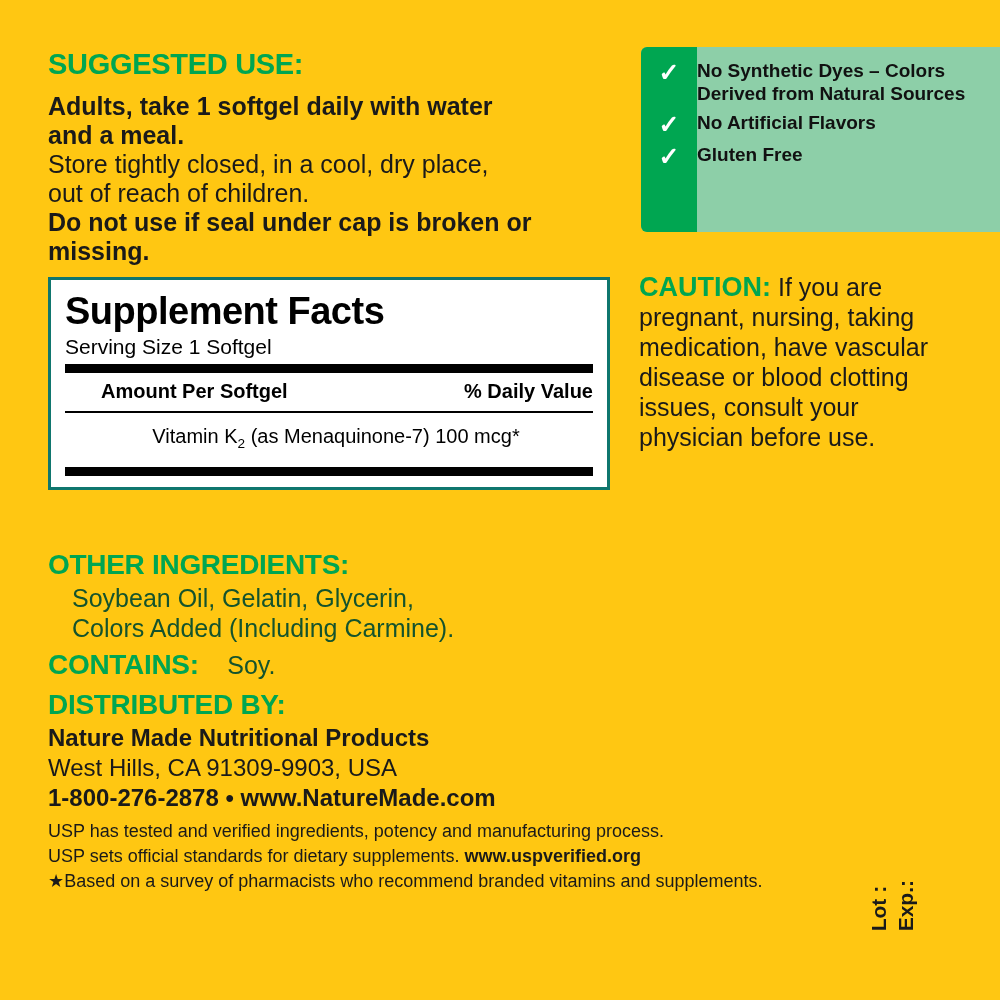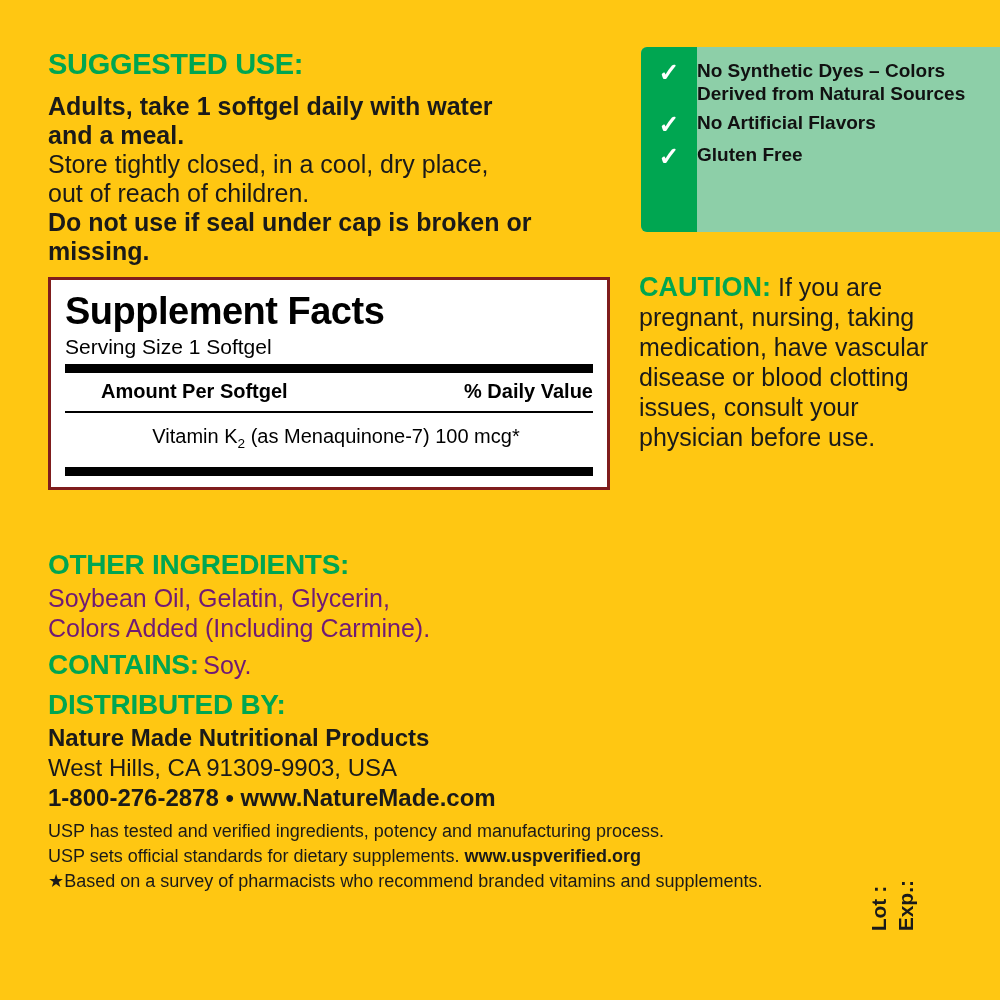--- a/index.html
+++ b/index.html
@@ -48,21 +48,21 @@
   }
   .use-line.b { font-weight: bold; }
 
   
   #supplement-facts {
     position: absolute;
     left: 48px;
     top: 277px;
     width: 562px;
     background: #ffffff;
-    border: 3px solid #7f1d1d;
+    border: 3px solid #0f766e;
     box-sizing: border-box;
     padding: 10px 14px 8px 14px;
   }
   #sf-title {
     font-size: 38px;
     font-weight: bold;
     line-height: 42px;
     color: #000;
     letter-spacing: -0.5px;
   }
@@ -109,21 +109,22 @@
     width: 740px;
   }
   .sec-head {
     font-size: 28px;
     line-height: 36px;
     margin-top: 2px;
   }
   .body-line {
     font-size: 25px;
     line-height: 30px;
-    color: #701a75;
+    color: #14532d;
+    margin-left: 24px;
   }
   .inline-head {
     font-size: 28px;
     line-height: 36px;
   }
   .dist-bold {
     font-size: 24px;
     line-height: 30px;
     font-weight: bold;
     color: #1a1a1a;

